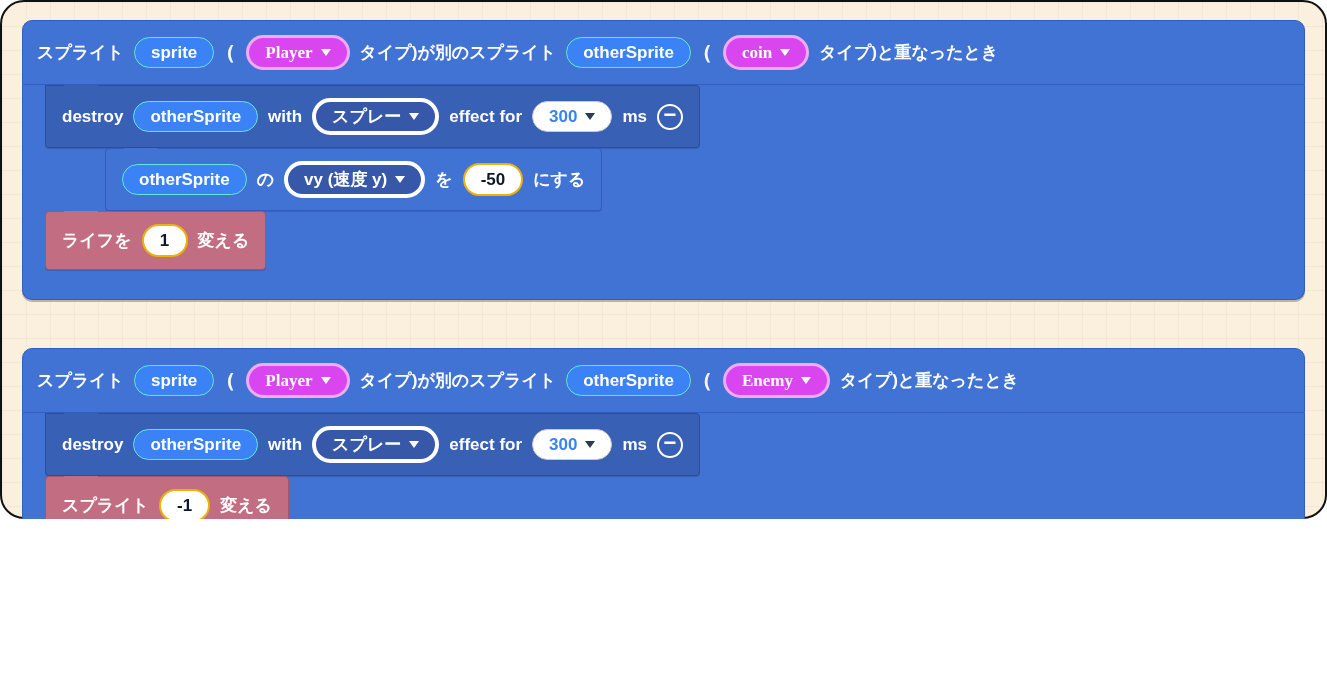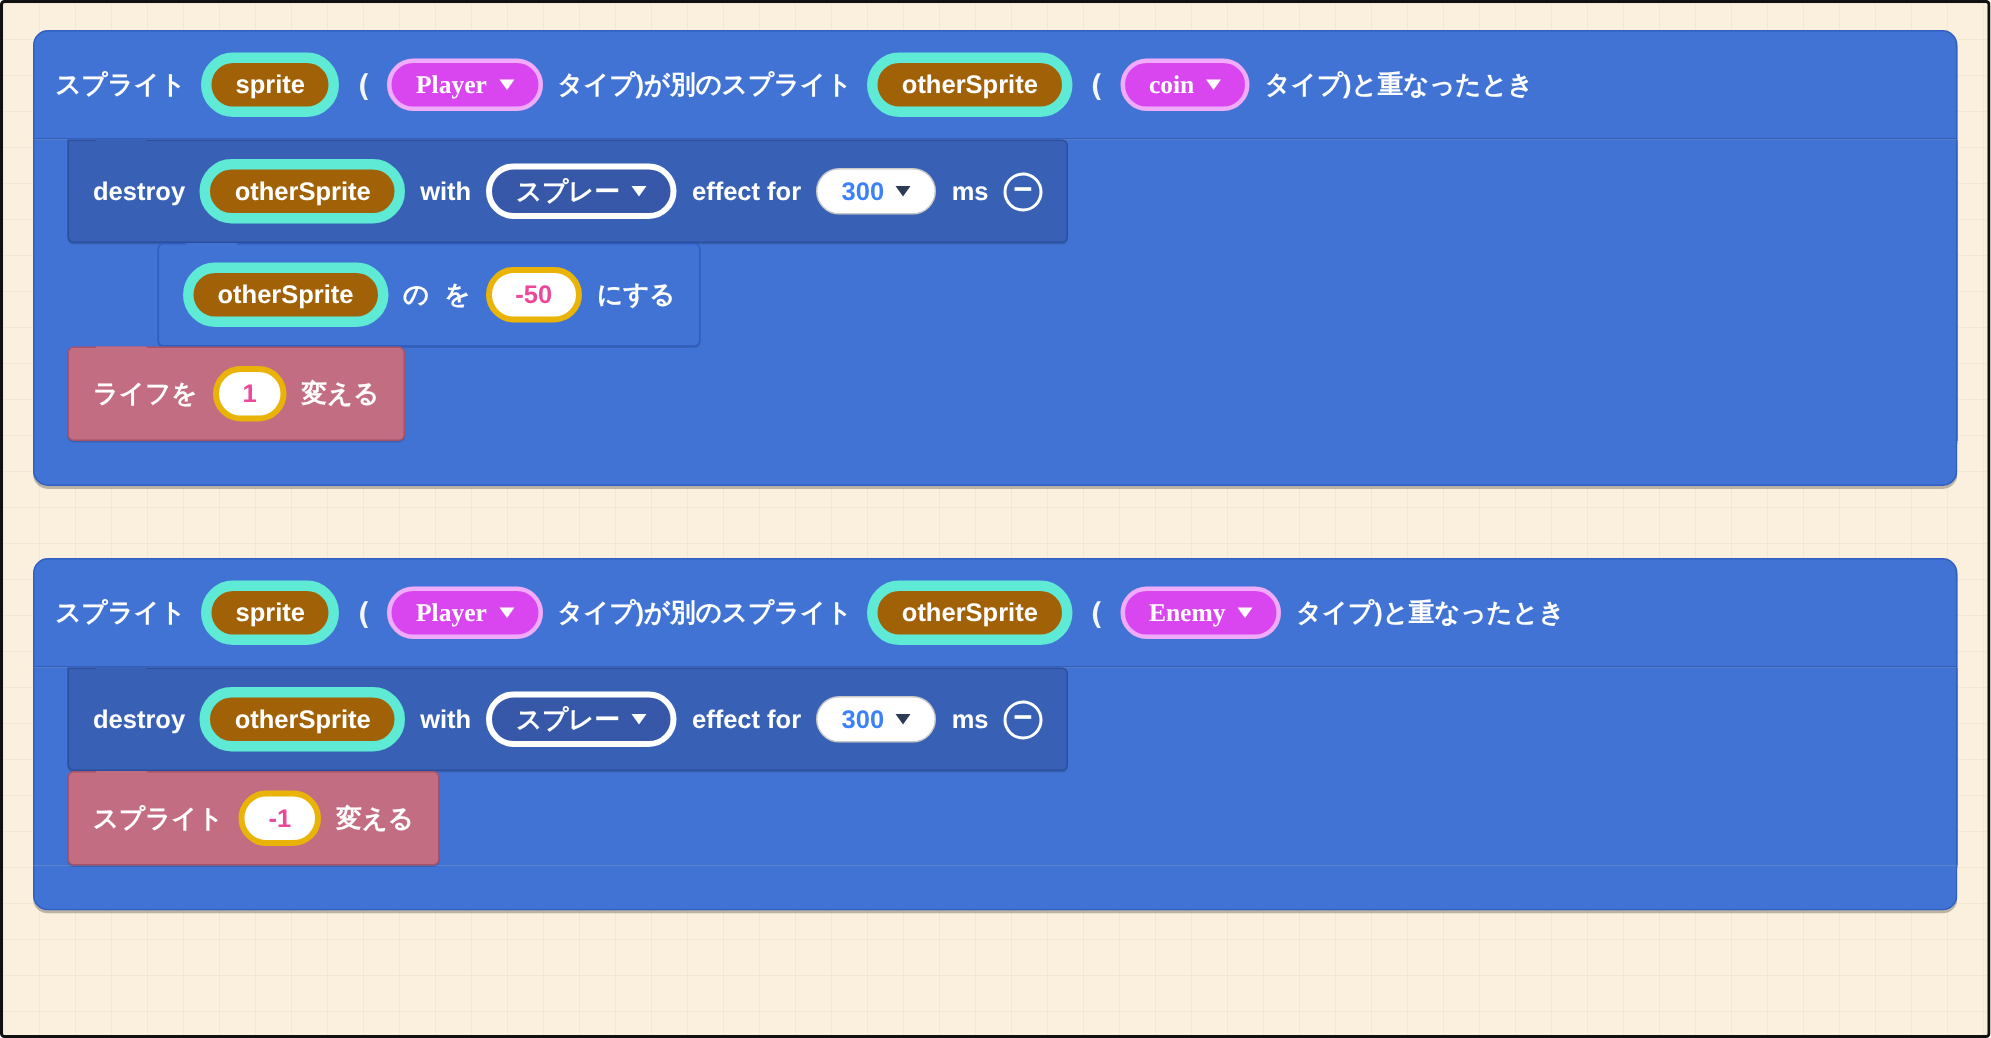--- a/index.html
+++ b/index.html
@@ -6,28 +6,28 @@
   body {
     margin: 0;
     padding: 0;
     font-family: "Helvetica Neue", Arial, "Hiragino Kaku Gothic ProN", "Meiryo", sans-serif;
     font-size: 17px;
     font-weight: 600;
     color: #fff;
   }
   .canvas {
     width: 1327px;
-    height: 692px;
+    height: 519px;
     background: #faf0dd;
     background-image:
       linear-gradient(to right, rgba(0,0,0,0.035) 1px, transparent 1px),
       linear-gradient(to bottom, rgba(0,0,0,0.035) 1px, transparent 1px);
     background-size: 24px 24px;
     border: 2px solid #111;
-    border-radius: 3px;
+    border-radius: 24px;
     padding: 18px 20px;
     position: relative;
   }
   .stack {
     position: relative;
     margin-bottom: 48px;
     filter: drop-shadow(0 2px 0 rgba(0,0,0,0.25));
   }
   .hat {
     background: #4173d4;
@@ -79,24 +79,24 @@
   .body-area .stmt { box-shadow: 0 1px 0 rgba(0,0,0,0.15); }
 
   .pill {
     display: inline-flex;
     align-items: center;
     gap: 8px;
     border-radius: 999px;
     padding: 6px 16px;
     line-height: 1;
   }
-  .pill-var   { background: #a16207; border:7px solid #5eead4; }
+  .pill-var   { background: #3b82f6; border:1px solid #5eead4; }
   .pill-kind  { background: #d946ef; border:3px solid #f0abfc;font-family:Liberation Serif, serif; }
   .pill-drop  { background: #3757a8; border:4px solid #ffffff; }
-  .pill-num   { background: #ffffff; color:#ec4899; border:4px solid #eab308; min-width: 46px; justify-content:center; }
+  .pill-num   { background: #ffffff; color:#0f172a; border:2px solid #eab308; min-width: 46px; justify-content:center; }
   .pill-numdd { background: #ffffff; color:#3b82f6; border:1px solid #c9c9c9; }
   .chev {
     width: 0; height: 0;
     border-left: 5px solid transparent;
     border-right: 5px solid transparent;
     border-top: 7px solid #fff;
     display: inline-block;
   }
   .chev-dark { border-top-color: #2b3a55; }
   .paren { font-family: monospace; font-size: 20px; opacity: .95; }
@@ -148,20 +148,24 @@
           <span class="pill pill-numdd">
             <span>300</span>
             <span class="chev chev-dark"></span>
           </span>
           <span class="txt">ms</span>
           <span class="minus-btn">−</span>
         </div>
         <div class="stmt stmt-blue" style="margin-left: 60px;">
           <span class="pill pill-var">otherSprite</span>
           <span class="txt">の</span>
+          <span class="pill pill-drop">
+            <span>vy (速度 y)</span>
+            <span class="chev"></span>
+          </span>
           <span class="txt">を</span>
           <span class="pill pill-num">-50</span>
           <span class="txt">にする</span>
         </div>
         <div class="stmt stmt-info">
           <span class="txt">ライフを</span>
           <span class="pill pill-num">1</span>
           <span class="txt">変える</span>
         </div>
       </div>

